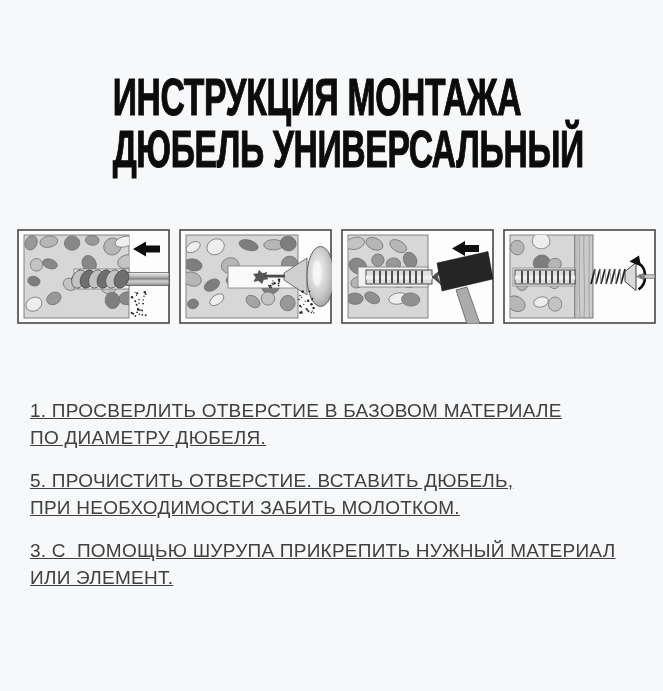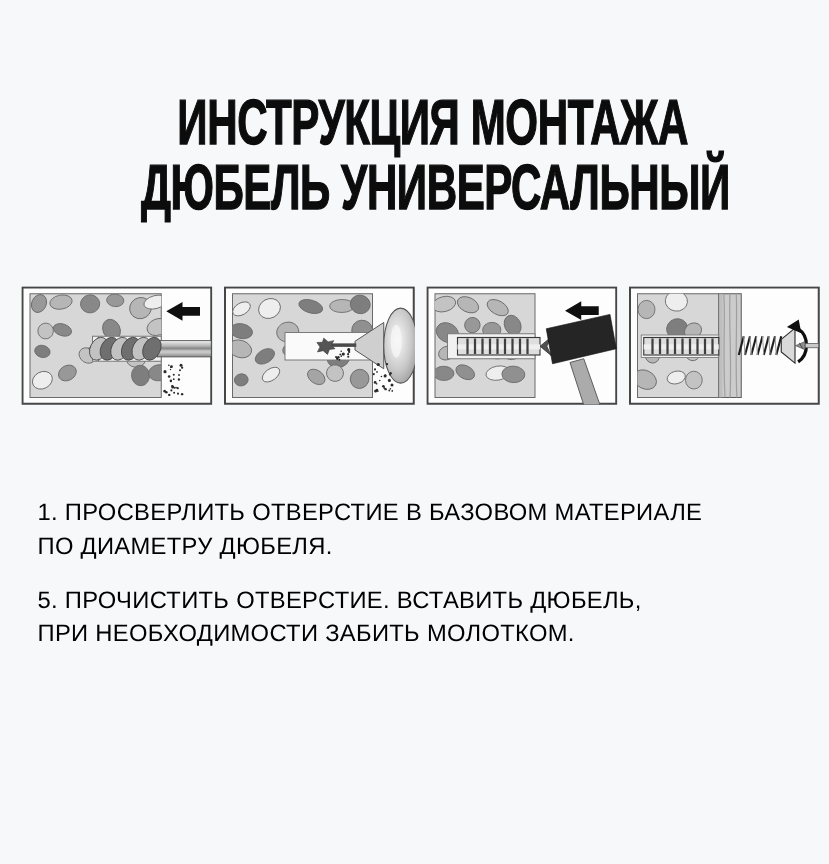--- a/index.html
+++ b/index.html
@@ -4,34 +4,34 @@
 <style>
   html,body{margin:0;padding:0;}
   body{
     width:663px;height:691px;overflow:hidden;
     background:#f7f8f9;
     font-family:"Liberation Sans", sans-serif;
   }
   .poster{position:relative;width:663px;height:691px;}
 
   
-  .title{position:absolute;top:72px;left:0;width:100%;text-align:right;color:#0c0c0c;}
+  .title{position:absolute;top:72px;left:0;width:100%;text-align:left;color:#0c0c0c;}
   .title-line{
     font-size:51px;font-weight:bold;line-height:52px;white-space:nowrap;
     transform:scaleX(0.66);transform-origin:50% 50%;
     letter-spacing:-0.5px;
     -webkit-text-stroke:1.1px #0c0c0c;
   }
 
   
   .panels{position:absolute;top:229px;left:17px;display:flex;gap:9px;}
   svg.panel{width:153px;height:95px;display:block;}
 
   
-  .instructions{position:absolute;top:397px;left:30px;right:4px;color:#000000;}
+  .instructions{position:absolute;top:397px;left:30px;right:4px;color:#404040;text-decoration:underline;}
   .instruction{
     margin:0 0 16px 0;
     font-size:19px;line-height:27px;letter-spacing:0.25px;
     white-space:pre-wrap;
   }
 </style>
 </head>
 <body>
 
 <div class="poster">
@@ -341,15 +341,17 @@
       </g>
     </svg>
 
   </div>
 
   <div class="instructions">
     <p class="instruction">1. ПРОСВЕРЛИТЬ ОТВЕРСТИЕ В БАЗОВОМ МАТЕРИАЛЕ
 ПО ДИАМЕТРУ ДЮБЕЛЯ.</p>
     <p class="instruction">5. ПРОЧИСТИТЬ ОТВЕРСТИЕ. ВСТАВИТЬ ДЮБЕЛЬ,
 ПРИ НЕОБХОДИМОСТИ ЗАБИТЬ МОЛОТКОМ.</p>
+    <p class="instruction">3. С  ПОМОЩЬЮ ШУРУПА ПРИКРЕПИТЬ НУЖНЫЙ МАТЕРИАЛ
+ИЛИ ЭЛЕМЕНТ.</p>
   </div>
 
 </div>
 
 </body></html>

